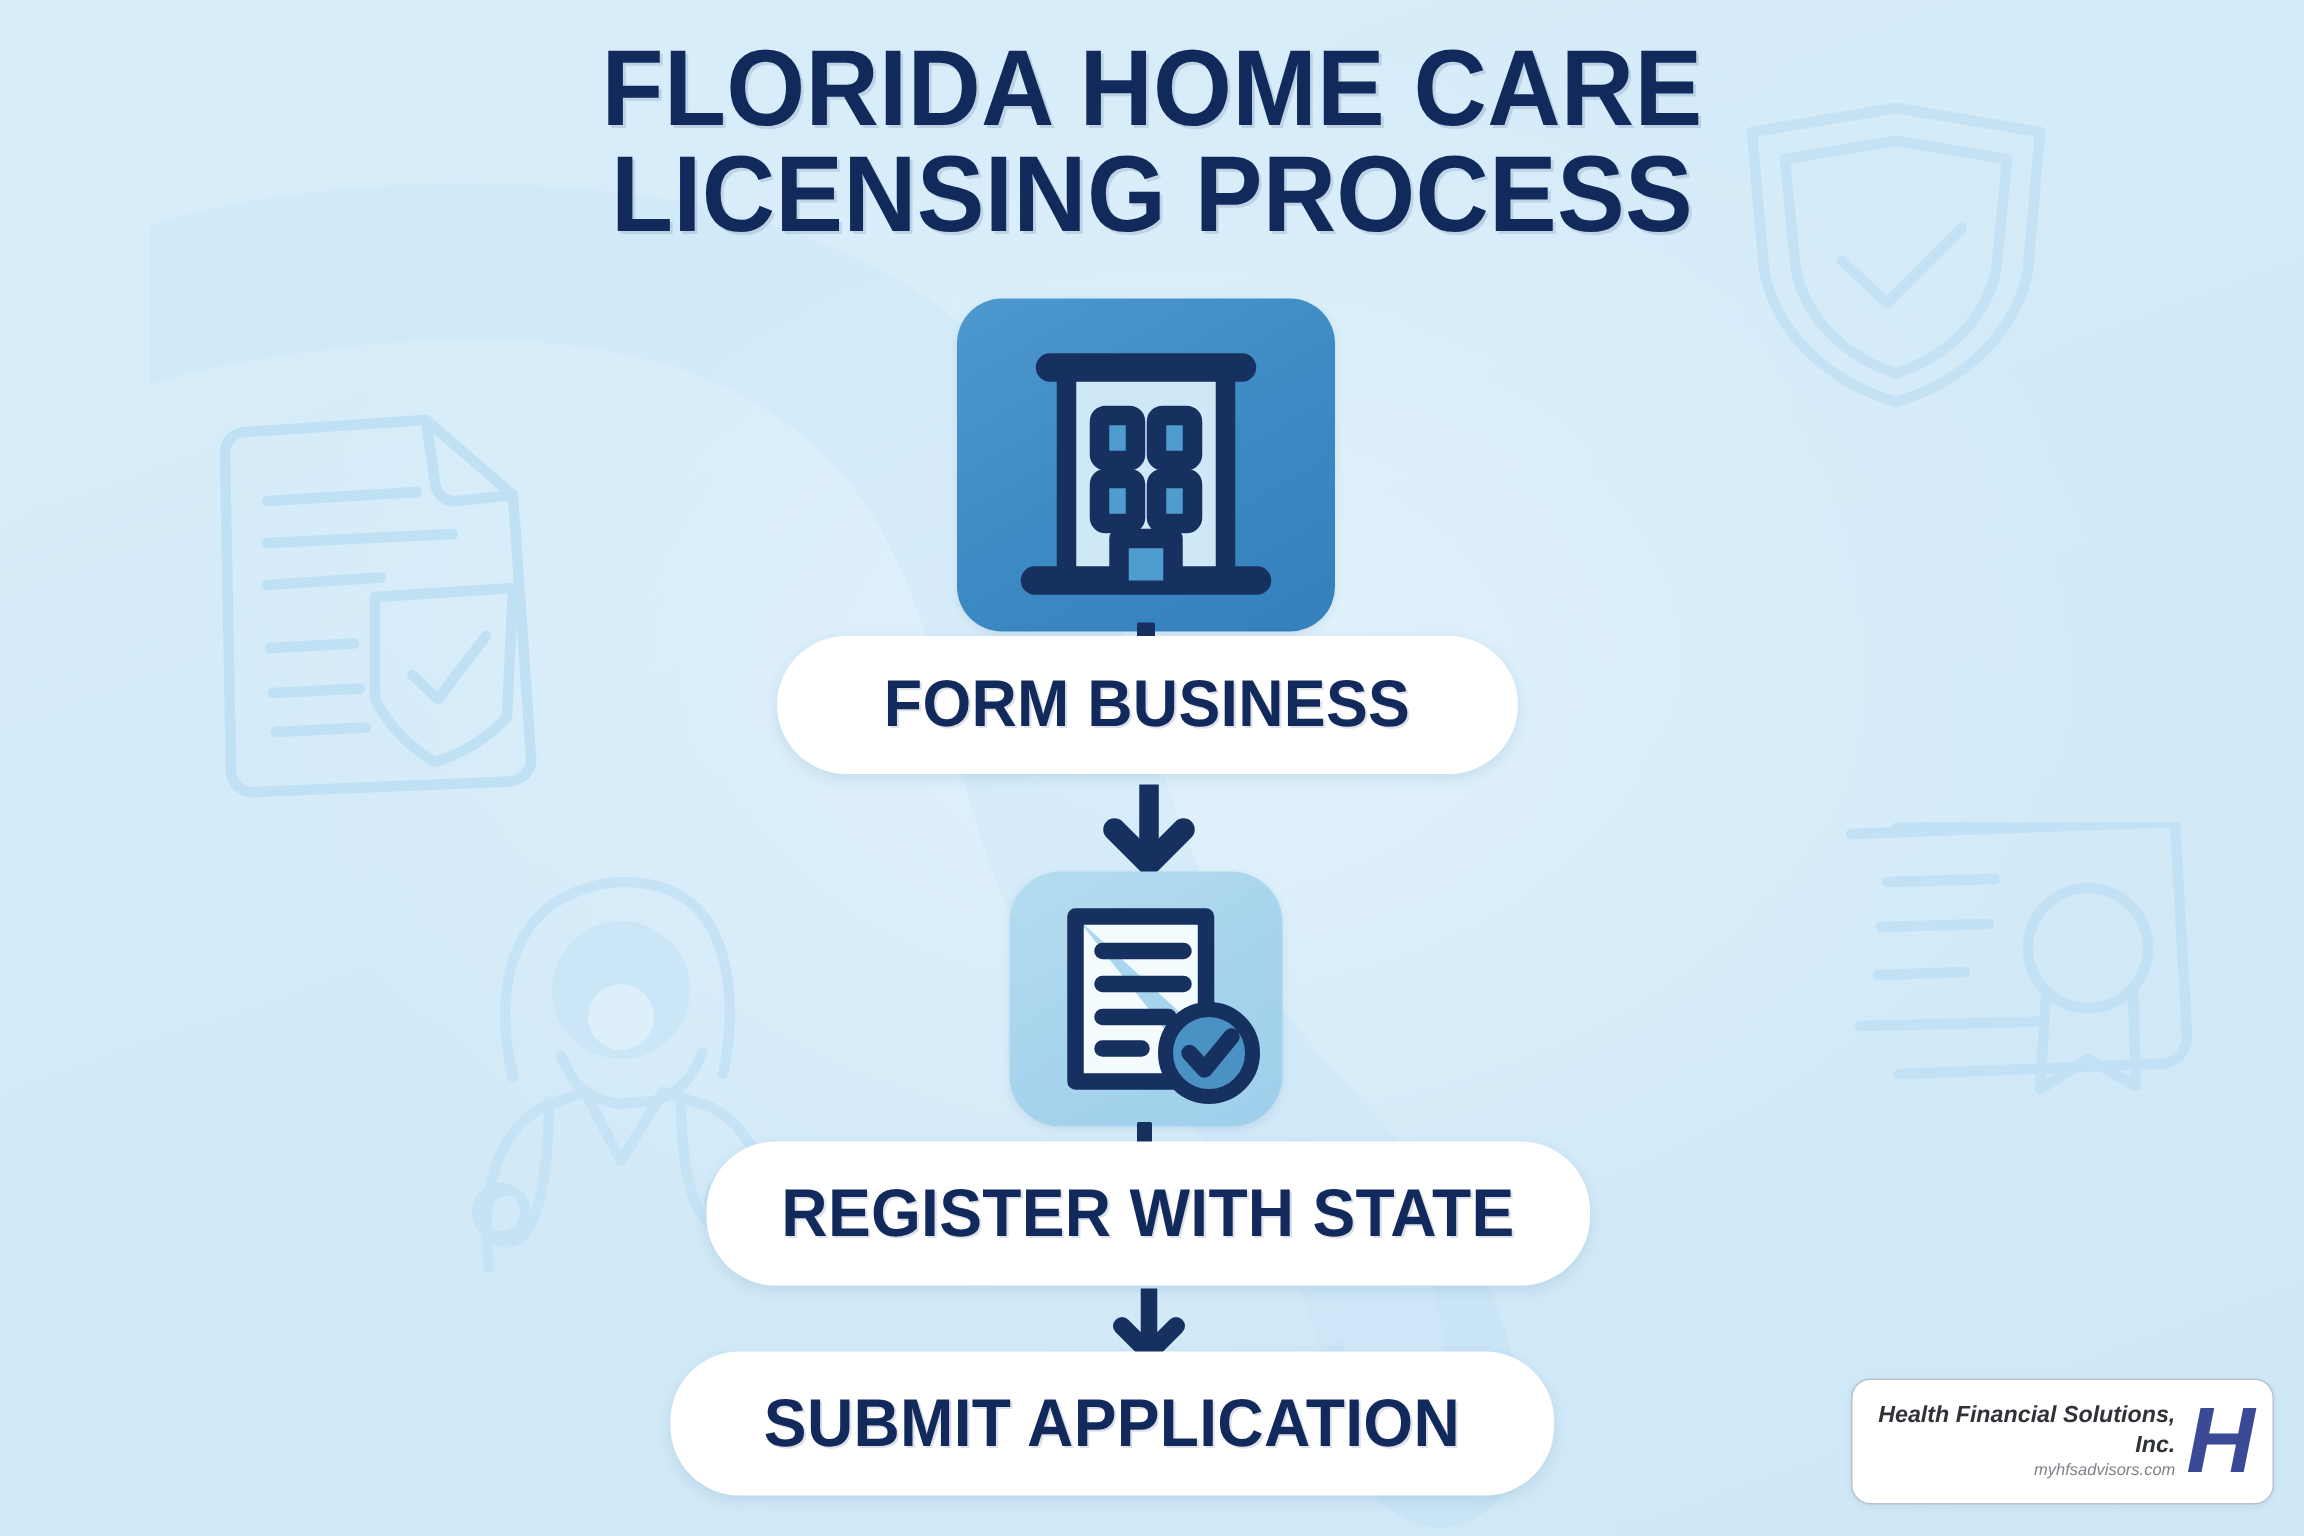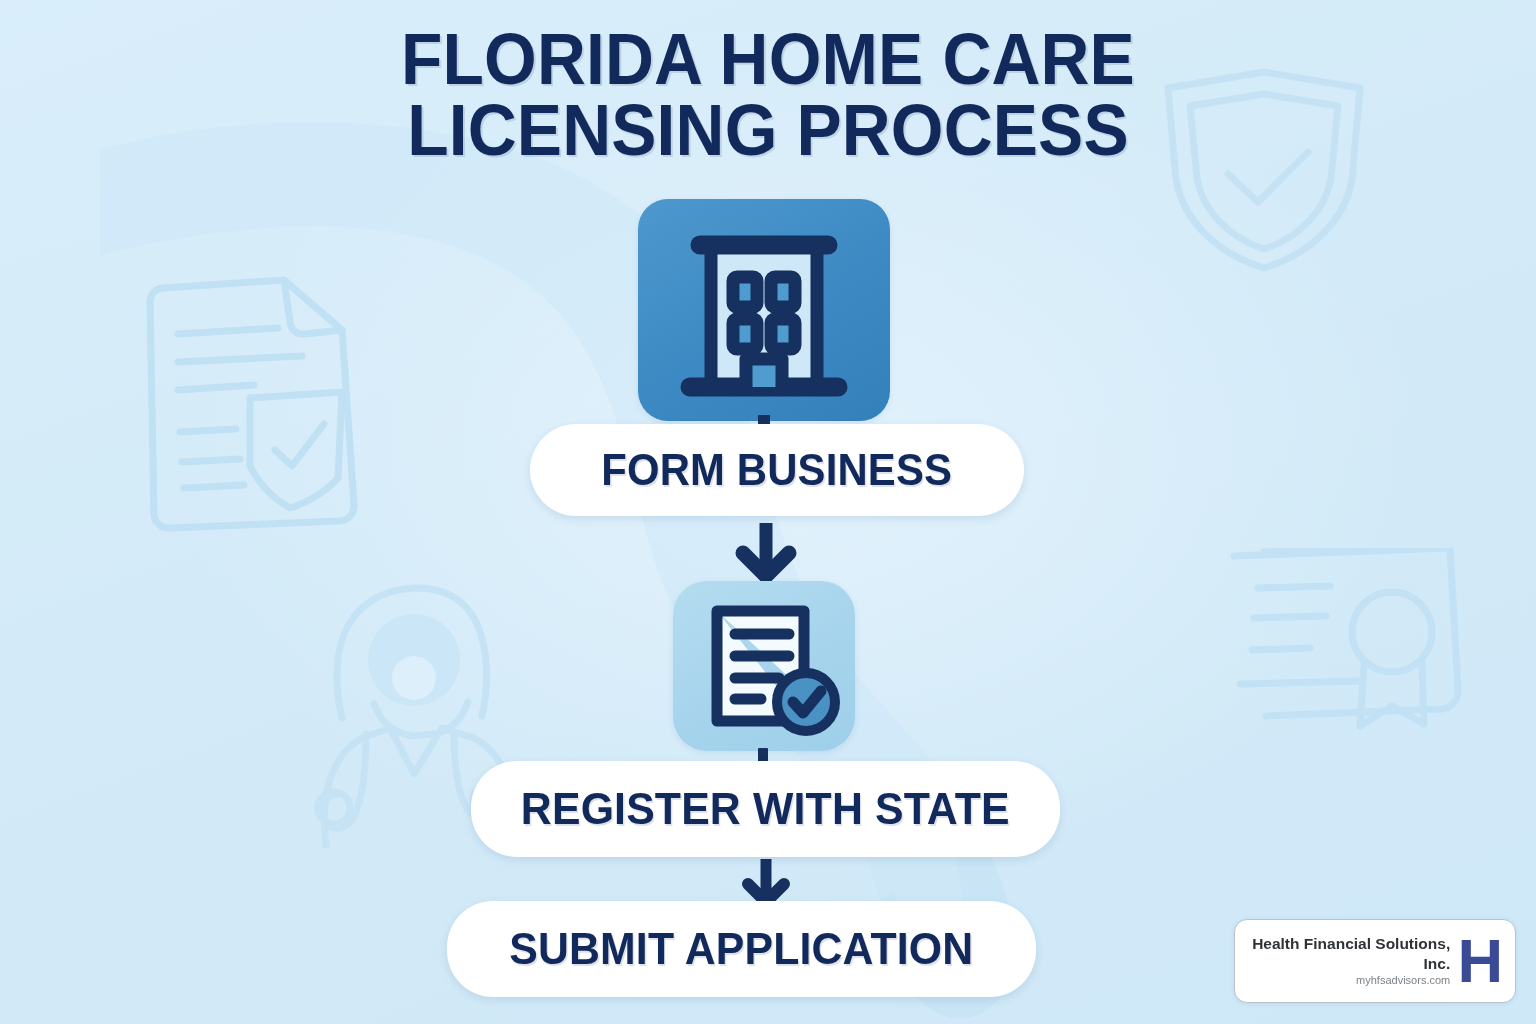--- a/index.html
+++ b/index.html
@@ -53,36 +53,37 @@
     display:flex;align-items:center;justify-content:center;
     box-shadow:0 3px 9px rgba(40,90,140,.13);
   }
   .pill span{
     color:#12295c;font-weight:700;
     font-family:"Liberation Sans","DejaVu Sans",sans-serif;
     letter-spacing:.2px;transform:scaleX(.95);
     text-shadow:1.5px 1.5px 0 rgba(18,41,92,.14);
     white-space:nowrap;
   }
-  #pill1{left:530px;top:424px;width:494px;height:92px;}
+  #pill1{left:518px;top:424px;width:494px;height:92px;}
   #pill1 span{font-size:44px;}
   #pill2{left:471px;top:761px;width:589px;height:96px;}
   #pill2 span{font-size:45px;}
   #pill3{left:447px;top:901px;width:589px;height:96px;}
   #pill3 span{font-size:45px;}
 
   .arrow{position:absolute;}
 
   
   .logo{
     position:absolute;left:1234px;top:919px;width:282px;height:84px;
     background:#ffffff;border:1.5px solid #b9c2cc;border-radius:13px;
     box-shadow:0 1px 4px rgba(40,90,140,.10);
     display:flex;align-items:center;box-sizing:border-box;
     padding:0 12px 0 14px;
+    font-style:italic;
   }
   .logo-text{flex:1;text-align:right;padding-right:8px;}
   .logo-name{
     color:#2f3338;font-weight:700;font-size:15.5px;line-height:1.25;
     font-family:"Liberation Sans","DejaVu Sans",sans-serif;
   }
   .logo-url{
     color:#7d8388;font-weight:400;font-size:11px;line-height:1.3;
     font-family:"Liberation Sans","DejaVu Sans",sans-serif;
   }

